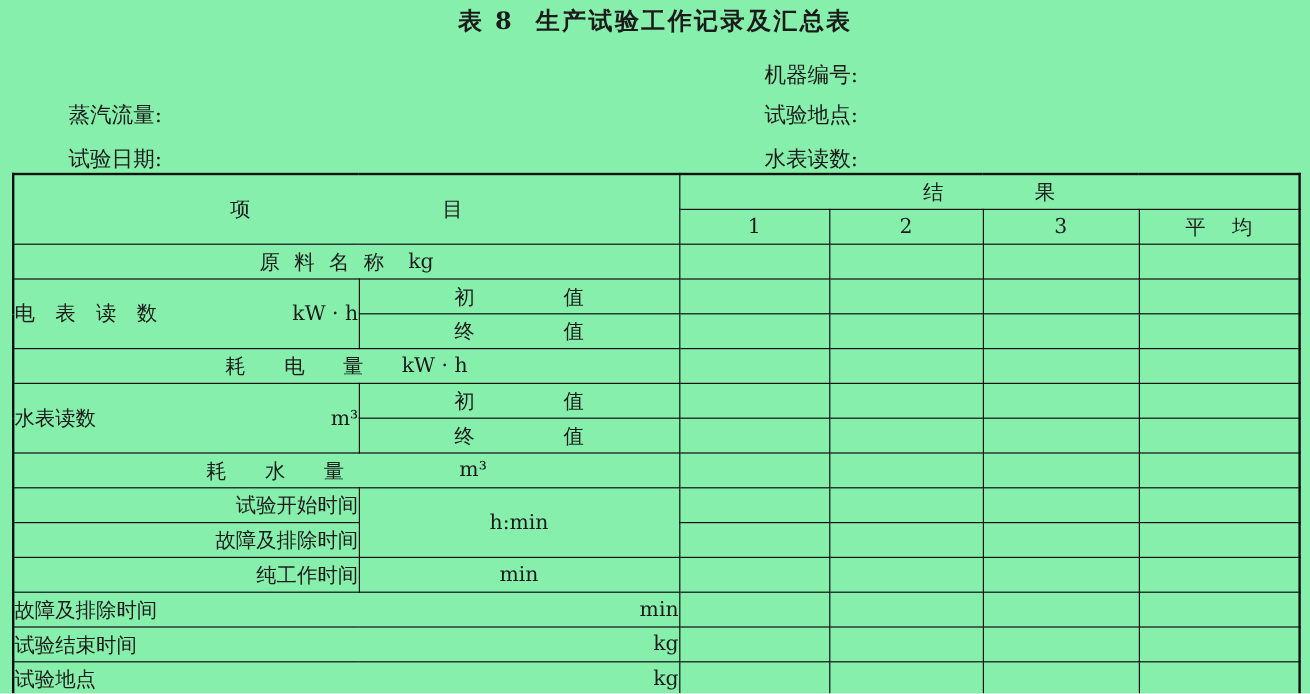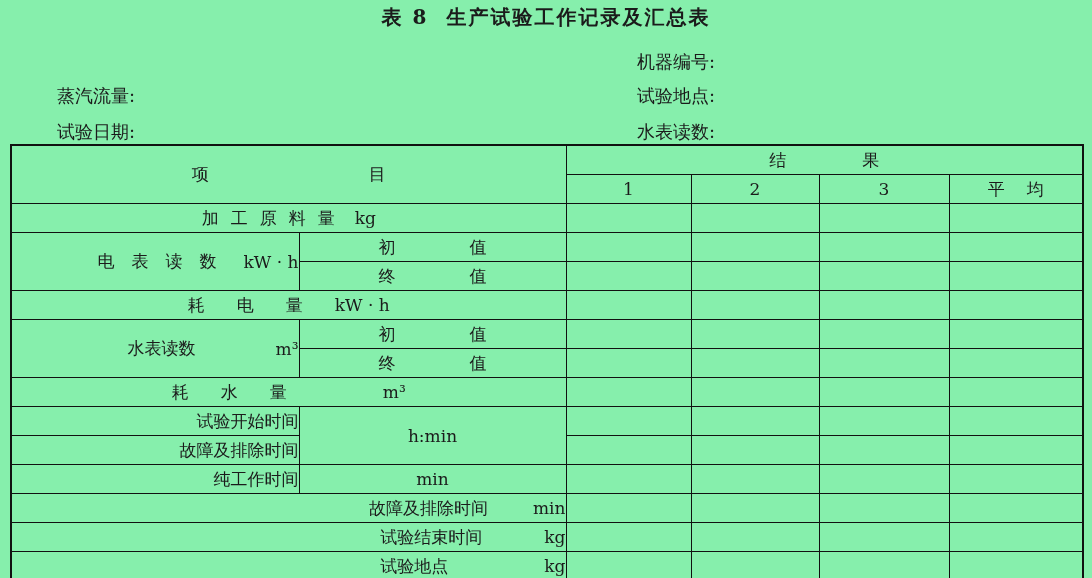--- a/index.html
+++ b/index.html
@@ -19,21 +19,21 @@
 
   .tbl-wrap { position:absolute; left:10px; top:144px; }
   table { border-collapse:collapse; table-layout:fixed; width:1072px; border:2px solid #111; }
   td {
     border:1px solid #111; height:28px; padding:0; font-size:17px;
     text-align:center; vertical-align:middle; white-space:nowrap; overflow:visible;
   }
 
   .cell-left { text-align:right; }
   .grp { display:flex; align-items:center; justify-content:center; }
-  .grp-left { display:flex; align-items:center; justify-content:flex-end; padding-left:0; }
+  .grp-left { display:flex; align-items:center; justify-content:space-between; padding-left:0; }
 
   
   .ls-item   { letter-spacing:160px; padding-left:160px; }
   .ls-result { letter-spacing:76px;  padding-left:76px; }
   .ls-avg    { letter-spacing:22px;  padding-left:22px; }
   .ls-val    { letter-spacing:74px;  padding-left:74px; }
   .ls-4      { letter-spacing:17px; }
   .ls-3      { letter-spacing:32px; }
   .ls-5      { letter-spacing:12px; }
 
@@ -81,21 +81,21 @@
         <td>2</td>
         <td>3</td>
         <td>
           <span class="ls-avg">平均</span>
         </td>
       </tr>
 
       <tr>
         <td colspan="2">
           <div class="grp">
-            <span class="ls-5">加工原料量</span>
+            <span class="ls-5">原料名称</span>
             <span class="u-gap-s">kg</span>
           </div>
         </td>
         <td></td>
         <td></td>
         <td></td>
         <td></td>
       </tr>
 
       <tr>

